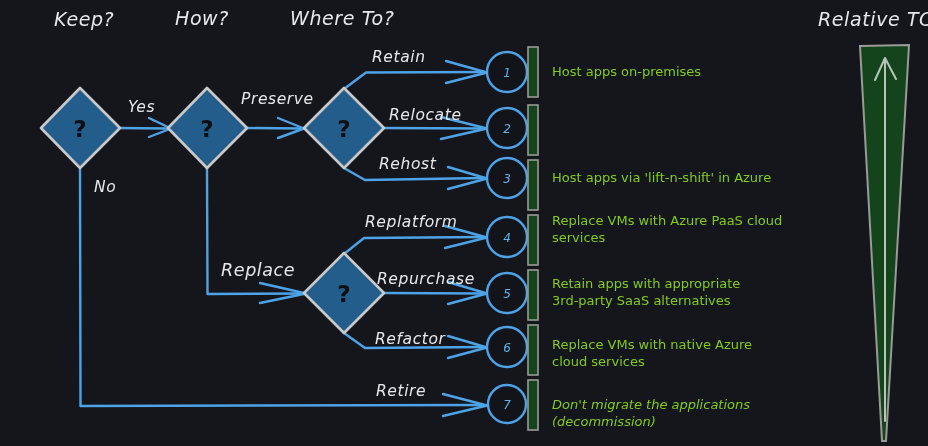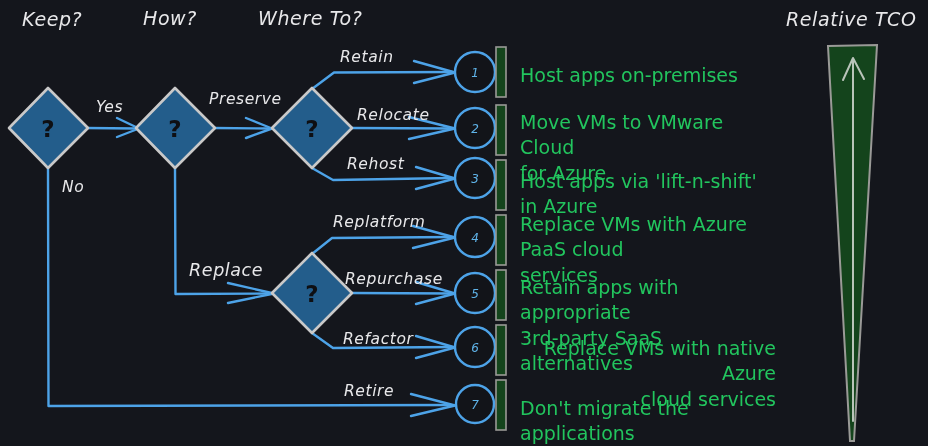--- a/index.html
+++ b/index.html
@@ -1,31 +1,31 @@
 <!DOCTYPE html>
 <html><head>
 <meta charset="utf-8">
 <style>
   html,body{margin:0;padding:0;background:#14161c;}
   body{
     width:928px;height:446px;overflow:hidden;position:relative;
     font-family:"DejaVu Sans","Liberation Sans",sans-serif;
     background:#14161c;
   }
-  #stage{position:absolute;inset:0;width:776px;height:446px;}
+  #stage{position:absolute;inset:0;width:776px;height:446px;margin-left:32px;}
   svg.layer{position:absolute;left:0;top:0;width:928px;height:446px;}
   .hand{font-family:"DejaVu Sans","Liberation Sans",sans-serif;
         fill:#e8e8ea;font-size:17px;letter-spacing:.6px;font-style:italic;}
   .hand-col{font-size:19px;}
   .hand-edge{font-size:15.5px;}
   .diamond-q{font-family:"DejaVu Sans","Liberation Sans",sans-serif;
         font-size:23px;font-weight:700;fill:#0e0f13;}
   .circ-num{font-family:"DejaVu Sans","Liberation Sans",sans-serif;
         font-size:12px;fill:#5fb3e8;font-style:italic;}
-  .desc{position:absolute;color:#22c55e;font-size:19px;line-height:1.33;
+  .desc{position:absolute;color:#84cc16;font-size:13px;line-height:1.33;
         font-family:"DejaVu Sans","Liberation Sans",sans-serif;white-space:pre-line;}
 </style>
 </head>
 <body>
 
 <div id="stage">
 
   <svg class="layer" viewBox="0 0 928 446">
 
     <g>
@@ -147,24 +147,22 @@
     <g>
       <polygon points="828,46 877,45 854,441 850,441" fill="#14441c" stroke="#9a9a97" stroke-width="2"></polygon>
       <g fill="none" stroke="#b9c4b9" stroke-width="2" stroke-linecap="round" stroke-linejoin="round">
         <path d="M853 421 L853 61"></path>
         <path d="M843 80 L853 58 L864 79"></path>
       </g>
     </g>
   </svg>
 
   <div class="desc" style="left:520px;top:63px;">Host apps on-premises</div>
-  <div class="desc" style="left:520px;top:110px;">Move VMs to VMware Cloud
-for Azure</div>
   <div class="desc" style="left:520px;top:212px;">Replace VMs with Azure PaaS cloud
 services</div>
   <div class="desc" style="left:520px;top:169px;">Host apps via 'lift-n-shift' in Azure</div>
   <div class="desc" style="left:520px;top:275px;">Retain apps with appropriate
 3rd-party SaaS alternatives</div>
-  <div class="desc" style="left:520px;top:336px;text-align:right;">Replace VMs with native Azure
+  <div class="desc" style="left:520px;top:336px;">Replace VMs with native Azure
 cloud services</div>
-  <div class="desc" style="left:520px;top:396px;">Don't migrate the applications (decommission)</div>
+  <div class="desc" style="left:520px;top:396px;font-style:italic;">Don't migrate the applications (decommission)</div>
 
 </div>
 
 </body></html>

